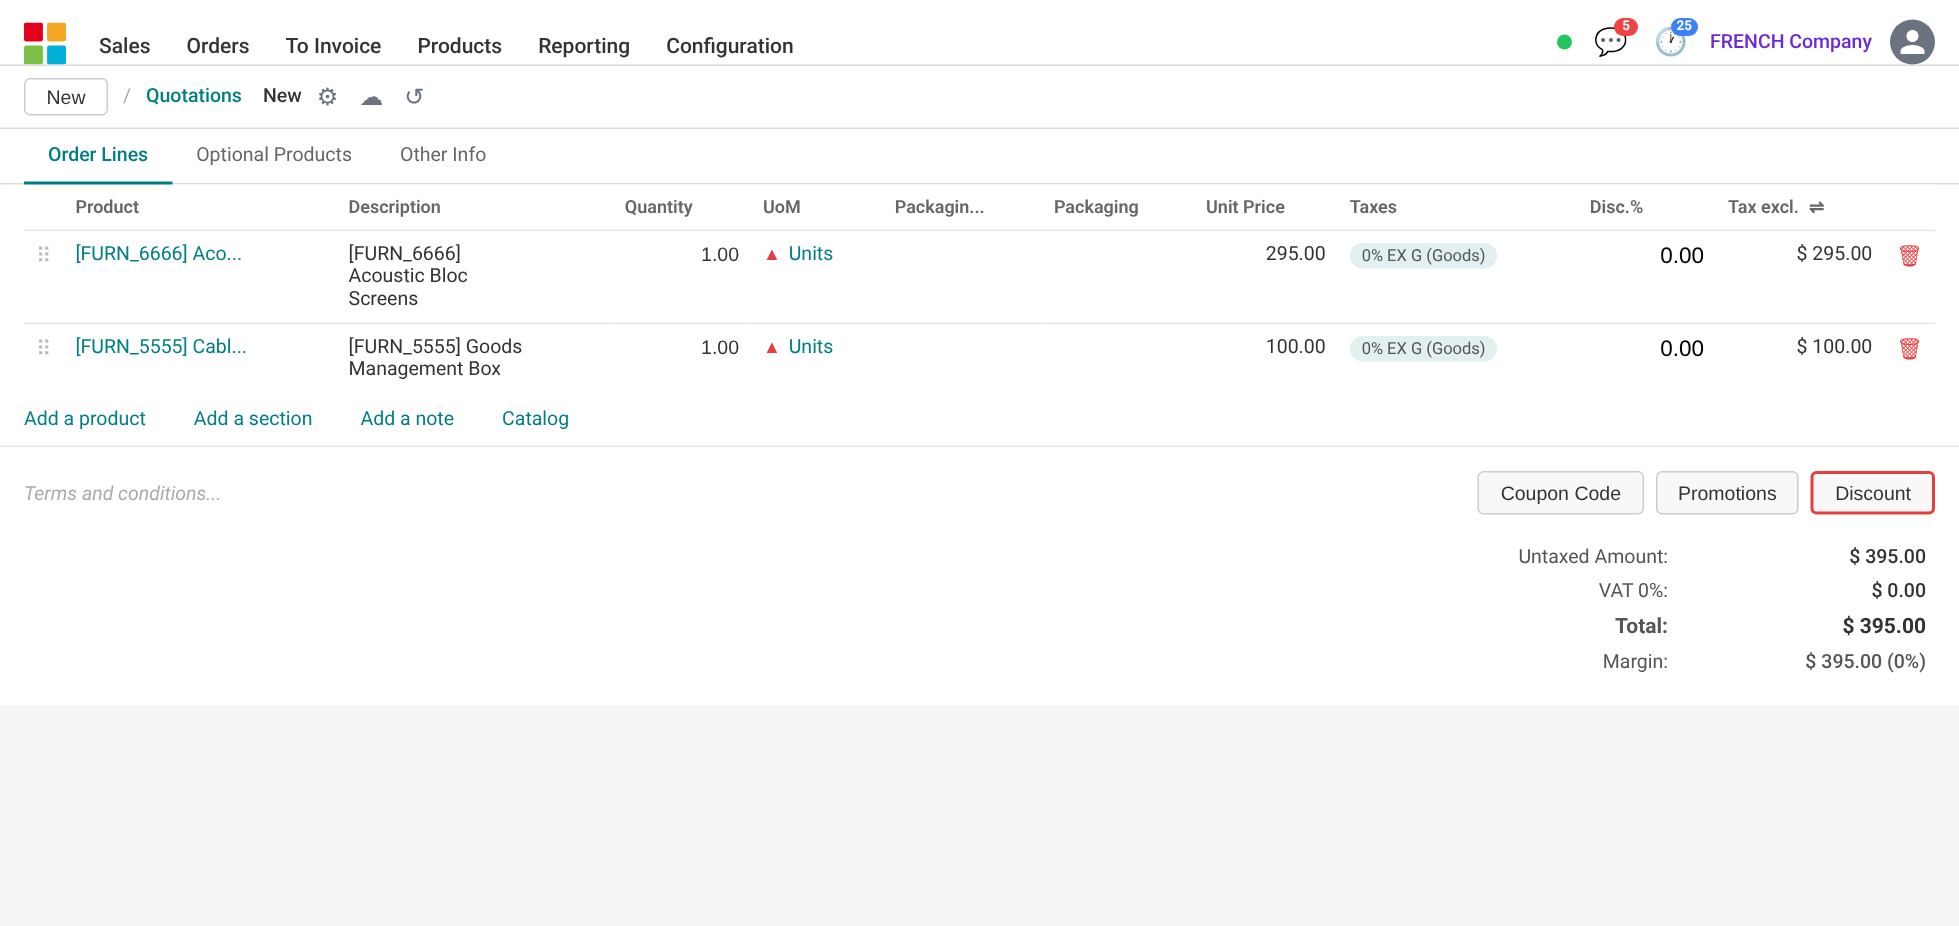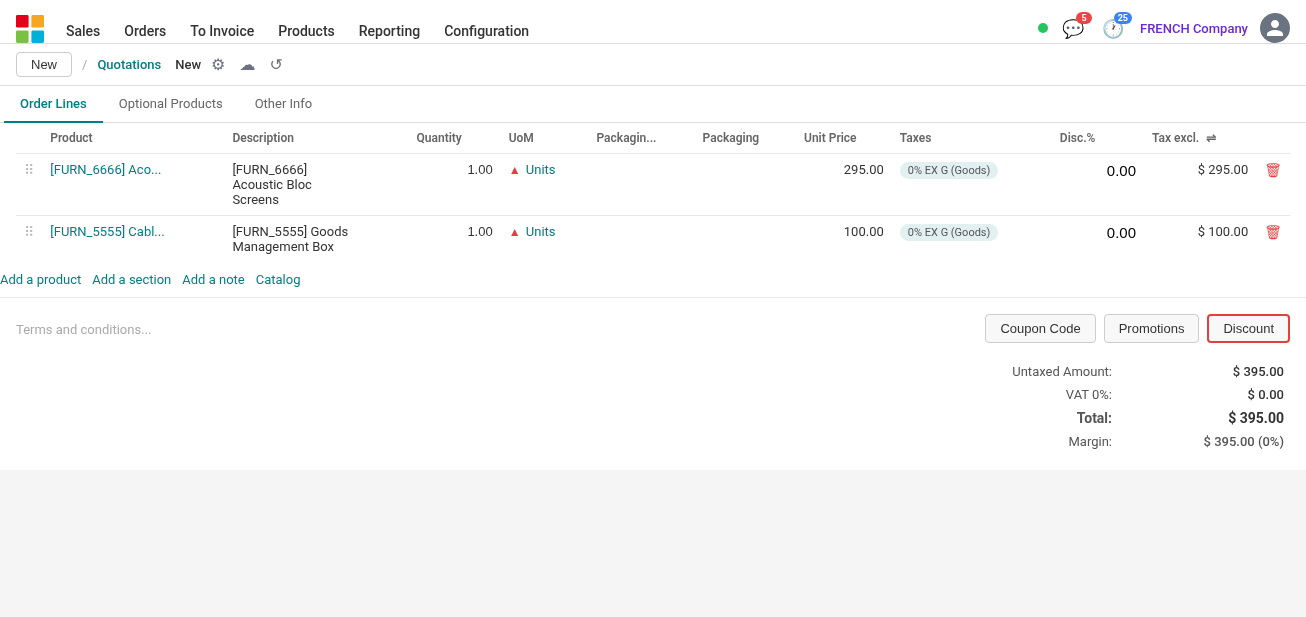--- a/index.html
+++ b/index.html
@@ -54,21 +54,21 @@
       background: none; border: none; cursor: pointer; color: #6b7280; font-size: 16px; padding: 2px 4px; border-radius: 3px;
     }
 
     
     .main-content {
       background: #fff; margin: 0; padding: 0;
     }
 
     
     .tabs {
-      display: flex; border-bottom: 1px solid #ddd; padding: 0 4px;
+      display: flex; border-bottom: 1px solid #ddd; padding: 0 16px;
       background: #fff;
     }
     .tab {
       padding: 10px 16px; cursor: pointer; font-size: 13px; color: #666;
       border-bottom: 2px solid transparent; margin-bottom: -1px;
     }
     .tab.active {
       color: #017e84; border-bottom-color: #017e84; font-weight: 500;
     }
 
@@ -98,31 +98,31 @@
       border: none; width: 50px; text-align: right; font-size: 15px; background: transparent;
     }
     .price-excl { text-align: right; font-size: 13px; }
     .delete-icon { color: #e53e3e; cursor: pointer; font-size: 14px; }
     .th-right { text-align: right; }
     .col-actions { width: 24px; }
     .col-drag { width: 20px; }
 
     
     .add-actions {
-      padding: 10px 0; display: flex; gap: 11px; border-bottom: 1px solid #e5e7eb;
+      padding: 10px 16px; display: flex; gap: 32px; border-bottom: 1px solid #e5e7eb;
     }
     .add-link { color: #017e84; cursor: pointer; font-size: 13px; text-decoration: none; }
 
     
     .bottom-section {
       display: flex; padding: 16px; gap: 16px;
     }
     .terms-area {
       flex: 1;
-      color: #aaa; font-size: 13px; padding: 8px 0;
+      color: #aaa; font-size: 13px; font-style: italic; padding: 8px 0;
     }
     .summary-section { min-width: 380px; }
     .coupon-row {
       display: flex; justify-content: flex-end; gap: 8px; margin-bottom: 16px;
     }
     .btn-coupon {
       border: 1px solid #ccc; background: #f8f8f8; padding: 5px 14px;
       font-size: 13px; cursor: pointer; border-radius: 4px; color: #333;
     }
     .btn-discount {

